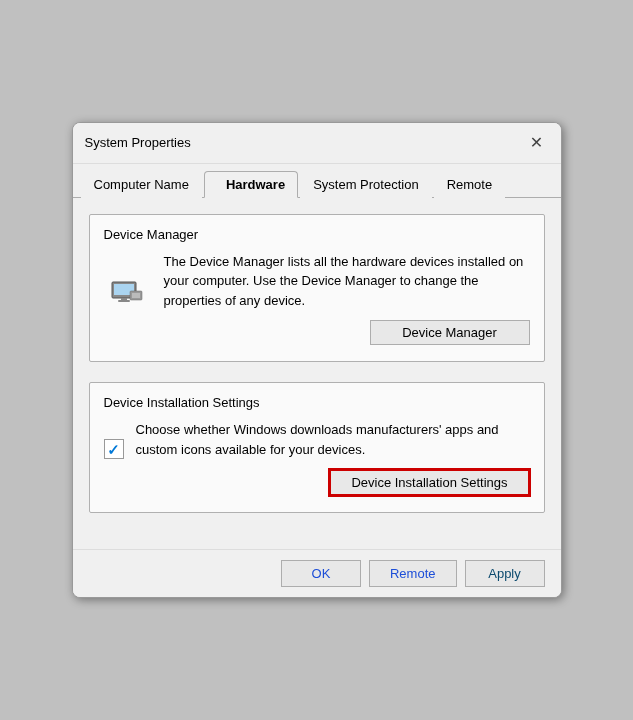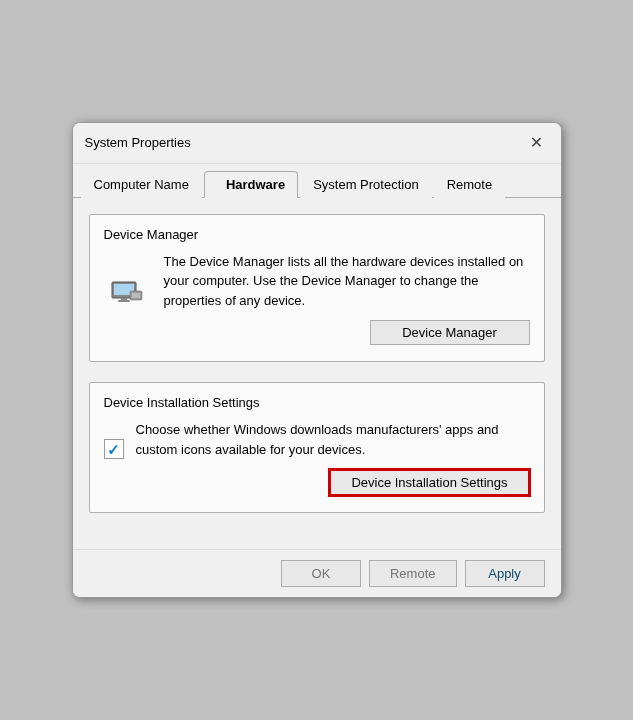--- a/index.html
+++ b/index.html
@@ -154,21 +154,21 @@
       background: #f0f0f0;
       border-top: 1px solid #ddd;
     }
     .bottom-btn {
       padding: 5px 20px;
       min-width: 80px;
       font-size: 13px;
       cursor: pointer;
       background: #e8e8e8;
       border: 1px solid #adadad;
-      color: #737373;
+      color: #1d4ed8;
     }
     .bottom-btn.disabled {
       color: #0c4a6e;
       cursor: default;
     }
   </style>
 </head>
 <body>
 
 <div class="dialog">

